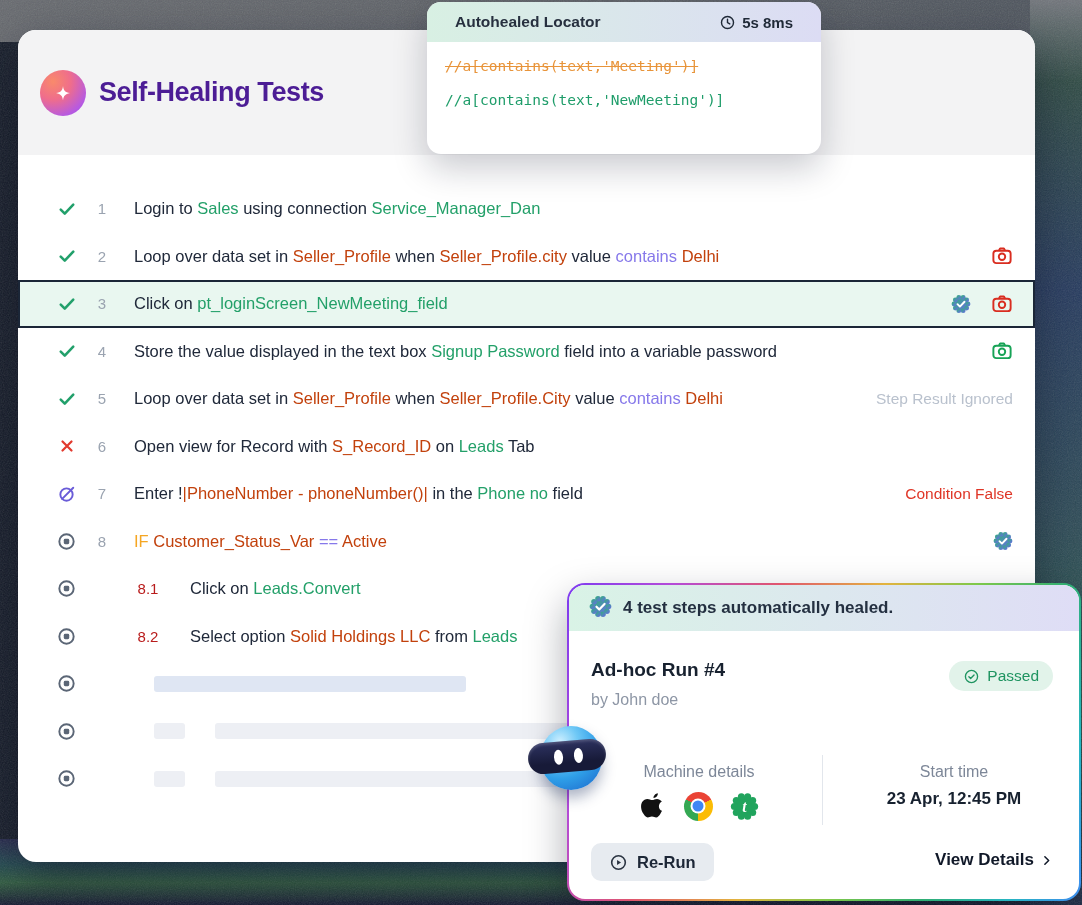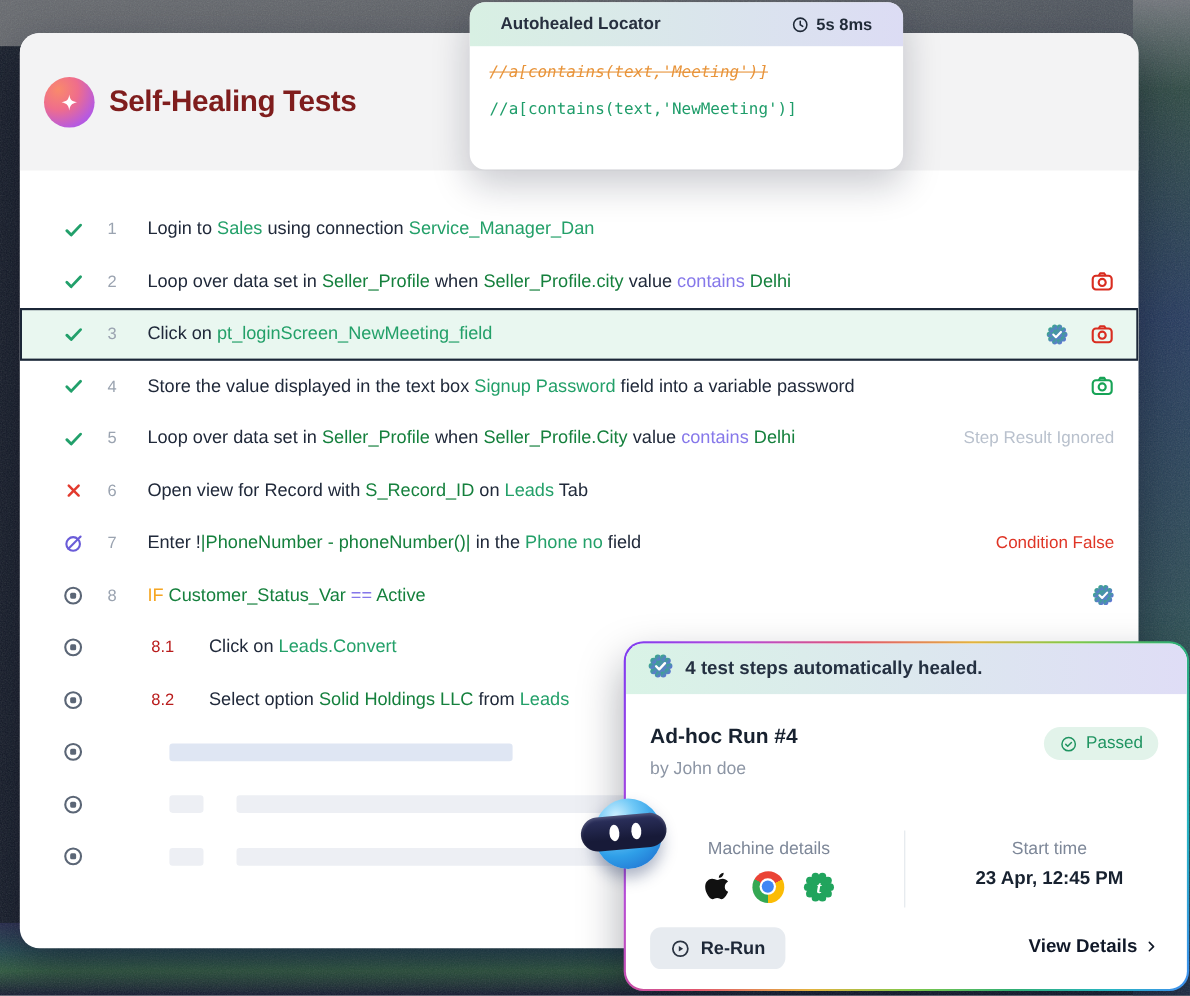--- a/index.html
+++ b/index.html
@@ -16,50 +16,50 @@
     background:linear-gradient(180deg,#262a4e 0%,#21484f 38%,#2e5b3e 66%,#141831 100%); }
   .noise-svg { position:absolute; inset:0; opacity:.35; }
 
   
   .card { position:absolute; left:18px; top:30px; width:1017px; height:832px; z-index:2;
     background:#ffffff; border-radius:18px; box-shadow:0 18px 45px rgba(10,14,30,.45); overflow:hidden; }
   .card-header { height:125px; background:#f3f3f4; display:flex; align-items:center; padding-left:22px; }
   .app-icon { width:46px; height:46px; border-radius:50%;
     background:radial-gradient(circle at 28% 25%, #f98a6b 0%, #ef6d8c 38%, #b75ae0 75%, #9b4fe8 100%);
     display:flex; align-items:center; justify-content:center; }
-  .card-title { margin-left:13px; font-size:27px; font-weight:700; color:#7f1d1d; letter-spacing:-.4px; }
+  .card-title { margin-left:13px; font-size:27px; font-weight:700; color:#4c1d95; letter-spacing:-.4px; }
 
   
   .steps { padding-top:30px; }
   .row { display:flex; align-items:center; height:47.5px; padding-left:38px; padding-right:22px; position:relative; }
   .row.hl { background:#e9f7f0; border:2px solid #1b2637; padding-left:36px; padding-right:20px; }
   .st-icon { width:21px; height:21px; flex:0 0 21px; display:flex; align-items:center; justify-content:center; }
   .st-num { width:50px; text-align:center; font-size:15px; color:#9aa3b0; flex:0 0 50px; }
   .row.sub .st-num { margin-left:46px; color:#b91c1c; }
   .st-text { margin-left:7px; font-size:16.5px; color:#20293a; white-space:nowrap; }
   .row.sub .st-text { margin-left:17px; }
-  .seg-d { color:#20293a; } .seg-g { color:#23a069; } .seg-b { color:#15803d; }
+  .seg-d { color:#20293a; } .seg-g { color:#23a069; } .seg-b { color:#c2410c; }
   .seg-p { color:#8678ea; } .seg-o { color:#f5a623; }
   .st-right { margin-left:auto; display:flex; align-items:center; gap:20px; }
   .st-note { font-size:15.5px; white-space:nowrap; }
   .note-gray { color:#b9c1cd; } .note-red { color:#df3526; }
   .bars { display:flex; align-items:center; margin-left:77px; flex:1; gap:30px; }
   .bar { height:16px; border-radius:3px; }
   .bar-blue { background:#dfe6f3; } .bar-gray { background:#edeff4; }
   .bar-flex { flex:1; }
 
   
   .tooltip { position:absolute; left:427px; top:2px; width:394px; height:152px; z-index:4;
     background:#fff; border-radius:14px; box-shadow:0 14px 34px rgba(15,20,40,.22); overflow:hidden; }
   .tt-head { height:40px; background:linear-gradient(90deg,#d8f0e3 0%,#dcdcf4 100%);
     display:flex; align-items:center; padding:0 28px; }
   .tt-title { font-size:15.5px; font-weight:700; color:#27303f; }
   .tt-time { margin-left:auto; display:flex; align-items:center; gap:6px; font-size:15px; font-weight:700; color:#1f2937; }
   .tt-body { padding:16px 18px; font-family:"DejaVu Sans Mono", monospace; font-size:14.5px; }
-  .tt-old { color:#e8943a; text-decoration:line-through; margin-bottom:18px;font-style:italic; }
+  .tt-old { color:#e8943a; text-decoration:line-through; margin-bottom:18px; }
   .tt-new { color:#1f9d6a; }
 
   
   .popup-border { position:absolute; left:567px; top:583px; width:514px; height:318px; z-index:6;
     border-radius:18px; padding:2px;
     background:linear-gradient(115deg,#7d3bf0 0%,#b44bd8 16%,#e0556e 32%,#e3b33e 48%,#7ec84a 62%,#2fae74 76%,#27b5c2 89%,#3f8df0 100%);
     box-shadow:0 18px 40px rgba(10,14,30,.35); }
   .popup { position:relative; width:100%; height:100%; background:#fff; border-radius:16px; overflow:hidden; }
   .pp-banner { height:46px; background:linear-gradient(90deg,#d9f3e6 0%,#dfddf6 100%);
     display:flex; align-items:center; gap:11px; padding:0 20px; }

